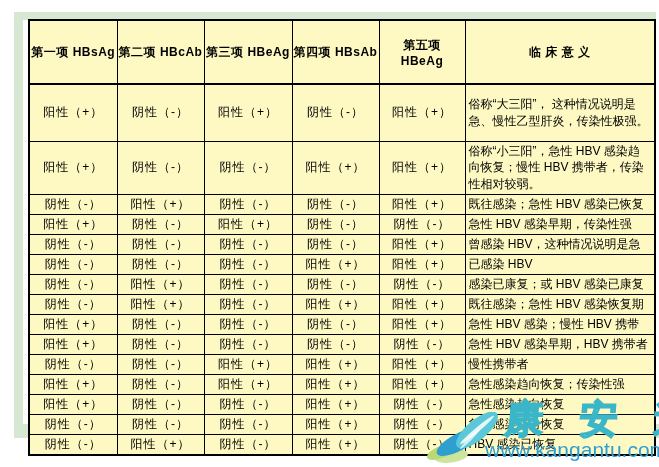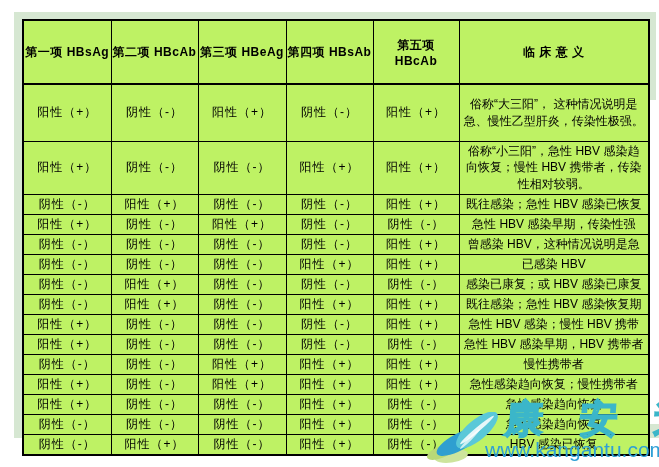--- a/index.html
+++ b/index.html
@@ -9,40 +9,40 @@
     font-family:"Liberation Sans","DejaVu Sans",sans-serif;
   }
   
   .strip{position:absolute;background:#d6e7d2;}
   .strip-left{left:14px;top:12px;width:9px;height:425px;}
   .strip-top{left:14px;top:12px;width:641px;height:8px;}
   .strip-right{left:648px;top:12px;width:8px;height:88px;}
   .strip-bottom{left:14px;top:424px;width:645px;height:14px;}
 
   table.hbv{
-    position:absolute;left:22px;top:19px;
+    position:absolute;left:28px;top:19px;
     border-collapse:collapse;table-layout:fixed;
-    background:#bef264;border:2px solid #000;
+    background:#fef9c3;border:2px solid #000;
   }
   table.hbv col.c-val{width:87px;}
   table.hbv col.c-meaning{width:190px;}
   table.hbv th,table.hbv td{
     border:1px solid #000;
     color:#000;overflow:hidden;
   }
   table.hbv thead th{
     height:60px;font-size:12px;font-weight:bold;
     text-align:center;border-bottom:2px solid #000;
     letter-spacing:0.5px;
   }
   table.hbv td.val{
     font-size:12px;text-align:center;letter-spacing:1px;white-space:nowrap;
   }
   table.hbv td.meaning{
-    font-size:12px;text-align:center;padding:1px 3px;line-height:1.4;
+    font-size:12px;text-align:left;padding:1px 3px;line-height:1.4;
   }
   table.hbv tbody tr{height:18px;}
   table.hbv tbody tr.tall-1{height:57px;}
   table.hbv tbody tr.tall-2{height:52px;}
 
   
   .watermark{position:absolute;left:425px;top:398px;width:234px;height:69px;pointer-events:none;}
   .wm-logo{position:absolute;left:0px;top:14px;width:98px;height:55px;}
   .wm-brand{
     position:absolute;left:80px;top:-4px;width:160px;
@@ -72,21 +72,21 @@
     <col class="c-val">
       <col class="c-val" style="width:86px">
       <col class="c-meaning">
   </colgroup>
   <thead>
     <tr>
         <th>第一项 HBsAg</th>
         <th>第二项 HBcAb</th>
         <th>第三项 HBeAg</th>
         <th>第四项 HBsAb</th>
-        <th>第五项 HBcAb</th>
+        <th>第五项 HBeAg</th>
         <th>临 床 意 义</th>
       </tr>
   </thead>
   <tbody>
       <tr class="tall-1">
         <td class="val">阳性（+）</td>
         <td class="val">阴性（-）</td>
         <td class="val">阳性（+）</td>
         <td class="val">阴性（-）</td>
         <td class="val">阳性（+）</td>
@@ -171,21 +171,21 @@
         <td class="val">阳性（+）</td>
         <td class="val">阳性（+）</td>
         <td class="meaning">慢性携带者</td>
       </tr>
       <tr>
         <td class="val">阳性（+）</td>
         <td class="val">阴性（-）</td>
         <td class="val">阳性（+）</td>
         <td class="val">阳性（+）</td>
         <td class="val">阳性（+）</td>
-        <td class="meaning">急性感染趋向恢复；慢性携带者</td>
+        <td class="meaning">急性感染趋向恢复；传染性强</td>
       </tr>
       <tr>
         <td class="val">阳性（+）</td>
         <td class="val">阴性（-）</td>
         <td class="val">阴性（-）</td>
         <td class="val">阳性（+）</td>
         <td class="val">阴性（-）</td>
         <td class="meaning">急性感染趋向恢复</td>
       </tr>
       <tr>

